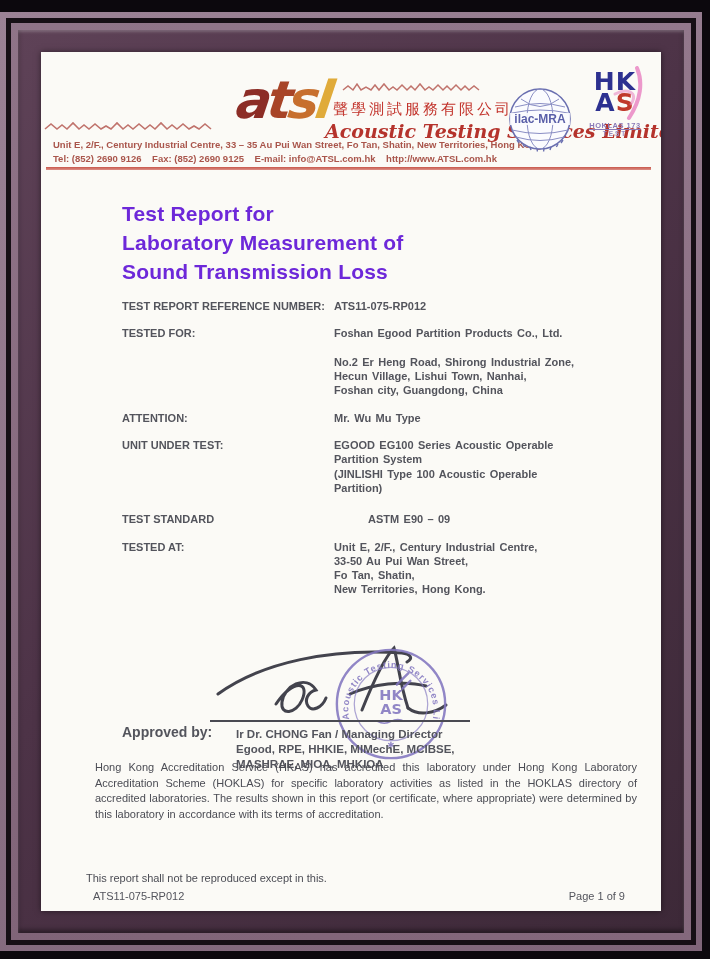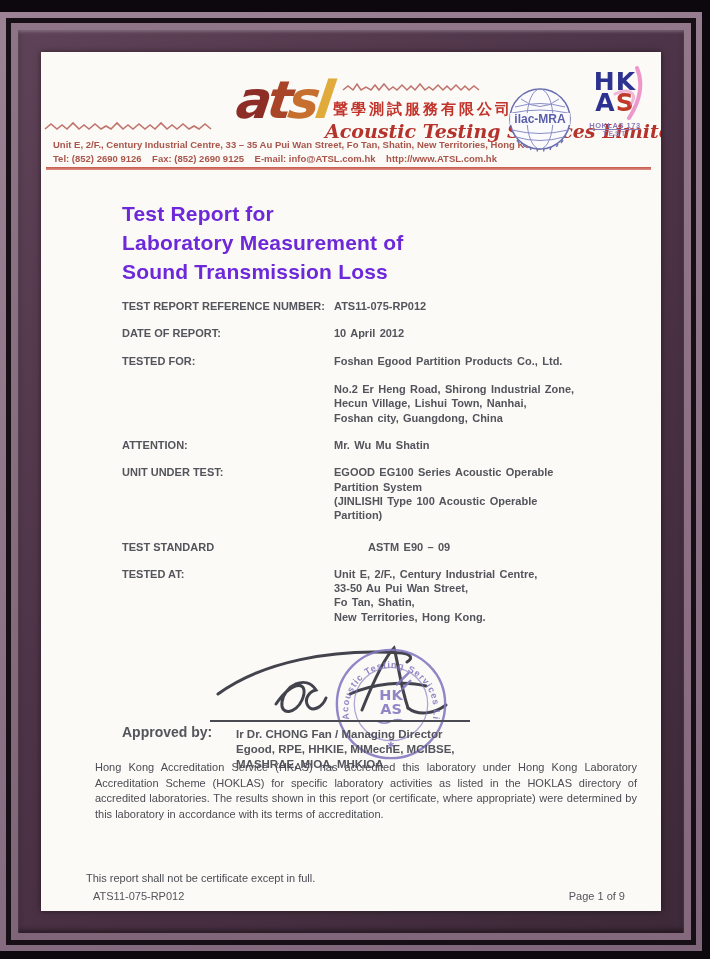--- a/index.html
+++ b/index.html
@@ -22,21 +22,21 @@
   .wave { position:absolute; }
   .wave-left { left:2px; top:66px; }
   .wave-right { left:300px; top:28px; }
   .logo-atsl { position:absolute; left:196px; top:22px; font-style:italic; font-weight:bold;
                font-size:52px; line-height:1; letter-spacing:-4px; transform:skewX(-8deg);
                font-family:"DejaVu Sans", sans-serif; }
   .logo-atsl .l1 { color:#8c2d26; }
   .logo-atsl .l2 { color:#a84427; }
   .logo-atsl .l3 { color:#c76f2e; }
   .logo-atsl .l4 { color:#e0ab3a; }
-  .company-cn { position:absolute; left:292px; top:48px; font-size:15px; font-weight:bold;
+  .company-cn { position:absolute; left:292px; top:48px; font-size:15px; font-weight:normal;
                 color:#c2332b; letter-spacing:3px; white-space:nowrap; }
   .company-en { position:absolute; left:284px; top:68px; font-size:19px; font-style:italic;
                 font-weight:bold; color:#b5332c; font-family:"DejaVu Serif", serif; white-space:nowrap; }
   .addr { position:absolute; left:12px; font-size:9.5px; color:#a9554b; white-space:pre; font-weight:bold; }
   .addr1 { top:87px; }
   .addr2 { top:101px; }
   .ilac-logo { position:absolute; left:466px; top:34px; }
   .hkas-logo { position:absolute; left:542px; top:20px; width:64px; text-align:center; }
   .hkas-letters { position:relative; font-weight:bold; font-size:25px; line-height:.82;
                   color:#2d3190; letter-spacing:1px; font-family:"DejaVu Sans", sans-serif; }
@@ -133,34 +133,30 @@
         <div>Laboratory Measurement of</div>
         <div>Sound Transmission Loss</div>
       </div>
 
       <div class="fields">
         <div class="frow">
           <div class="flabel">TEST REPORT REFERENCE NUMBER:</div>
           <div class="fvalue">ATS11-075-RP012</div>
         </div>
         <div class="frow">
-          <div class="flabel">DATE OF REPORT:</div>
-          <div class="fvalue">10 April 2012</div>
-        </div>
-        <div class="frow">
           <div class="flabel">TESTED FOR:</div>
           <div class="fvalue">Foshan Egood Partition Products Co., Ltd.
 
 No.2 Er Heng Road, Shirong Industrial Zone,
 Hecun Village, Lishui Town, Nanhai,
 Foshan city, Guangdong, China</div>
         </div>
         <div class="frow">
           <div class="flabel">ATTENTION:</div>
-          <div class="fvalue">Mr. Wu Mu Shatin</div>
+          <div class="fvalue">Mr. Wu Mu Type</div>
         </div>
         <div class="frow">
           <div class="flabel">UNIT UNDER TEST:</div>
           <div class="fvalue">EGOOD EG100 Series Acoustic Operable
 Partition System
 (JINLISHI Type 100 Acoustic Operable
 Partition)</div>
         </div>
         <div class="frow gap-lg">
           <div class="flabel">TEST STANDARD</div>
@@ -205,21 +201,21 @@
         <div class="approved-label">Approved by:</div>
         <div class="sig-line"></div>
         <div class="name-block">
           <div>Ir Dr. CHONG Fan / Managing Director</div>
           <div>Egood, RPE, HHKIE, MIMechE, MCIBSE,</div>
           <div>MASHRAE, MIOA, MHKIOA</div>
         </div>
       </div>
 
       <p class="accreditation">Hong Kong Accreditation Service (HKAS) has accredited this laboratory under Hong Kong Laboratory Accreditation Scheme (HOKLAS) for specific laboratory activities as listed in the HOKLAS directory of accredited laboratories. The results shown in this report (or certificate, where appropriate) were determined by this laboratory in accordance with its terms of accreditation.</p>
-      <p class="reproduction">This report shall not be certificate except in full.</p>
+      <p class="reproduction">This report shall not be reproduced except in this.</p>
       <div class="bottom-row">
         <span>ATS11-075-RP012</span>
         <span>Page 1 of 9</span>
       </div>
 
      </div>
     </div>
    </div>
   </div>
  </div>

